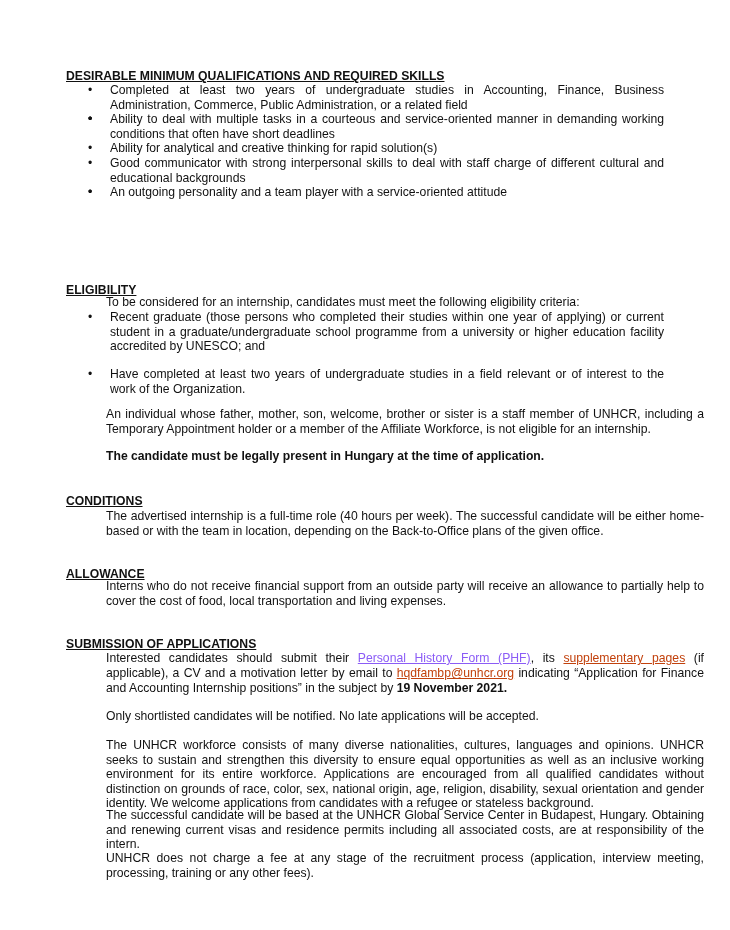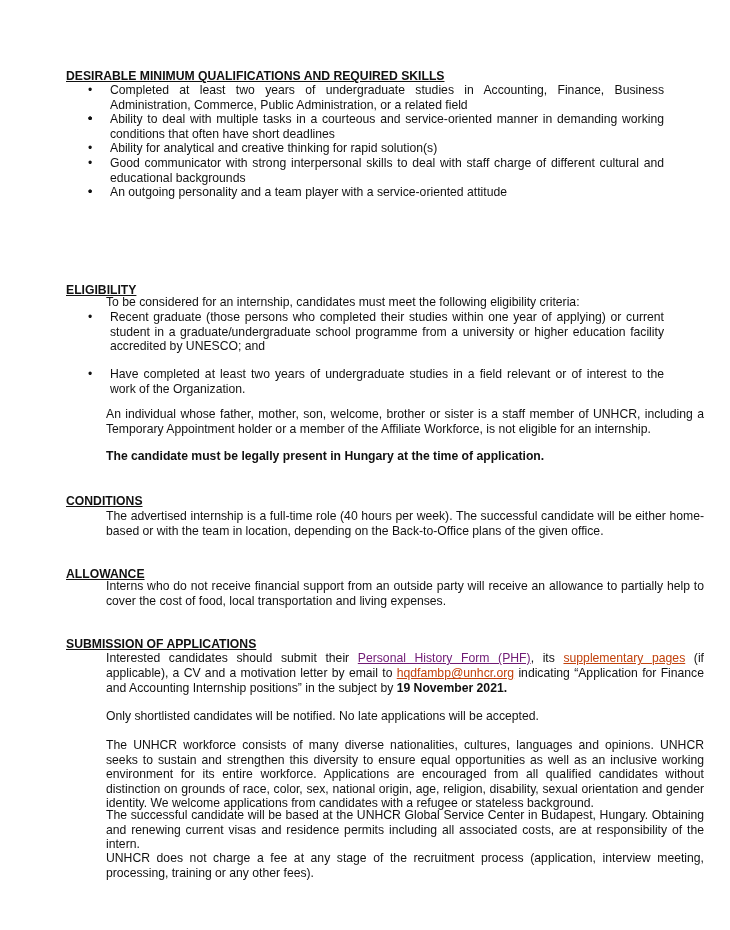--- a/index.html
+++ b/index.html
@@ -7,21 +7,21 @@
   .page {
     position: absolute; left: 66px; top: 0; width: 598px;
     font-family: "Liberation Sans", sans-serif; font-size: 12.2px; line-height: 14.6px; color: #111;
   }
   .h { font-weight: bold; text-decoration: underline; position: absolute; left: 0; font-size: 12.2px; margin-top: 16px; }
   .p { position: absolute; left: 8px; width: 598px; text-align: justify; margin-left: 32px; }
   .bold { font-weight: bold; }
   ul { list-style: none; margin: 0; padding: 0; position: absolute; left: 0; width: 598px; }
   li { position: relative; padding-left: 44px; text-align: justify; }
   li .bullet { position: absolute; left: 22px; top: 0; }
-  .link-visited { color: #701a75; text-decoration: underline; }
+  .link-visited { color: #8b5cf6; text-decoration: underline; }
   .link { color: #c2410c; text-decoration: underline; }
 </style>
 </head>
 <body>
 
 <div class="page">
 
   <div class="h" style="top:53px">DESIRABLE MINIMUM QUALIFICATIONS AND REQUIRED SKILLS</div>
   <ul style="top:83px">
     <li><span class="bullet">•</span><span>Completed at least two years of undergraduate studies in Accounting, Finance, Business Administration, Commerce, Public Administration, or a related field</span></li>

